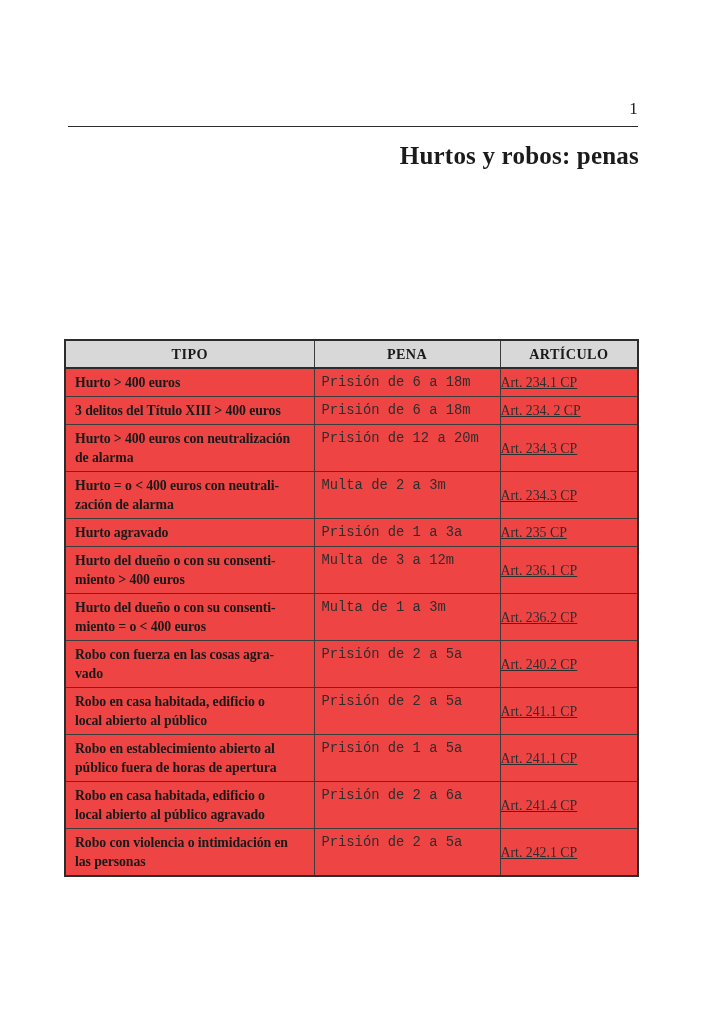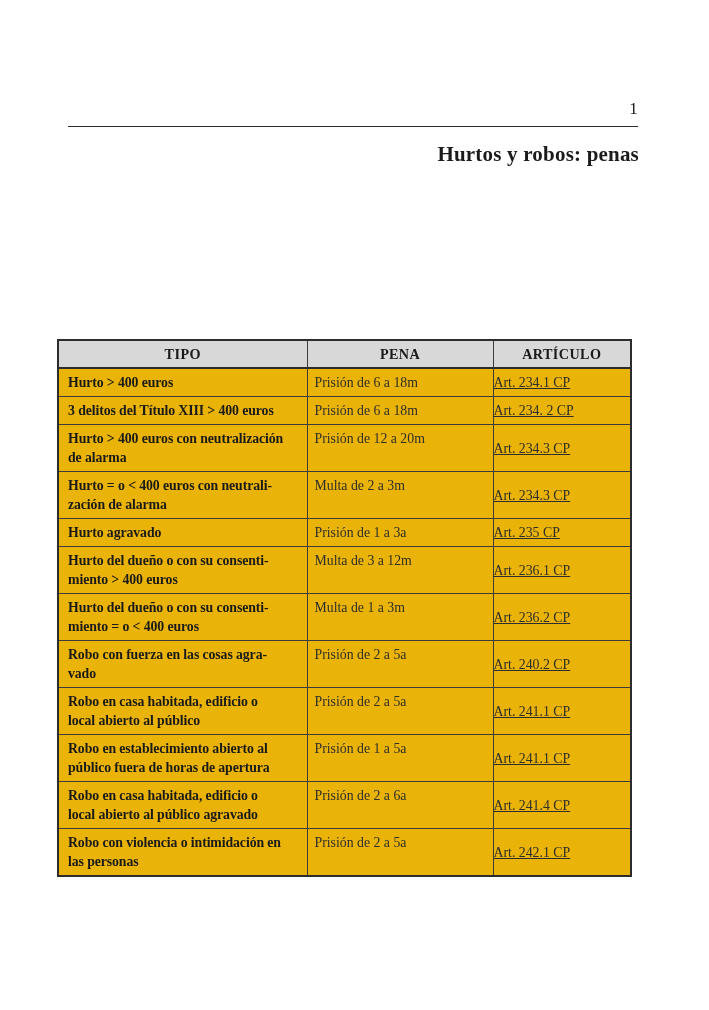--- a/index.html
+++ b/index.html
@@ -22,62 +22,63 @@
   }
   .header-rule {
     position: absolute;
     top: 126px; left: 68px;
     width: 570px; height: 0;
     border-top: 1.6px solid #2b2b2b;
   }
   .chapter-title {
     position: absolute;
     top: 142px; right: 70px;
-    font-size: 21px;
+    font-size: 25px;
     font-weight: bold;
     color: #1b1b1b;
     letter-spacing: 0.2px;
   }
 
   table.penas {
     position: absolute;
-    top: 339px; left: 57px;
+    top: 339px; left: 64px;
     width: 573px;
     border-collapse: collapse;
     table-layout: fixed;
     border: 2px solid #2c2c2c;
   }
   table.penas th, table.penas td {
     border: 1px solid #3c3c3c;
     font-size: 13.8px;
     line-height: 19px;
   }
   table.penas th {
     background: #d8d8d8;
     height: 28px;
     font-weight: bold;
     text-align: center;
     letter-spacing: 0.4px;
     font-size: 14.2px;
     border-bottom: 2px solid #2c2c2c;
     color: #1a1a1a;
   }
-  table.penas td { background: #eab308; }
+  table.penas td { background: #ef4444; }
   td.cell-tipo {
     font-weight: bold;
     vertical-align: top;
     padding: 4px 3px 4px 9px;
     white-space: pre-line;
     color: #1a1a1a;
     letter-spacing: -0.1px;
   }
   td.cell-pena {
     vertical-align: top;
     padding: 4px 3px 4px 7px;
     color: #2e2e2e;
+    font-family: Liberation Mono, monospace;
   }
   td.cell-articulo {
     vertical-align: middle;
     text-align: left;
     color: #2e2e2e;
     text-decoration: underline;
   }
   tr.row-single td { height: 28px; }
   tr.row-tall td { height: 47px; }
 </style>

